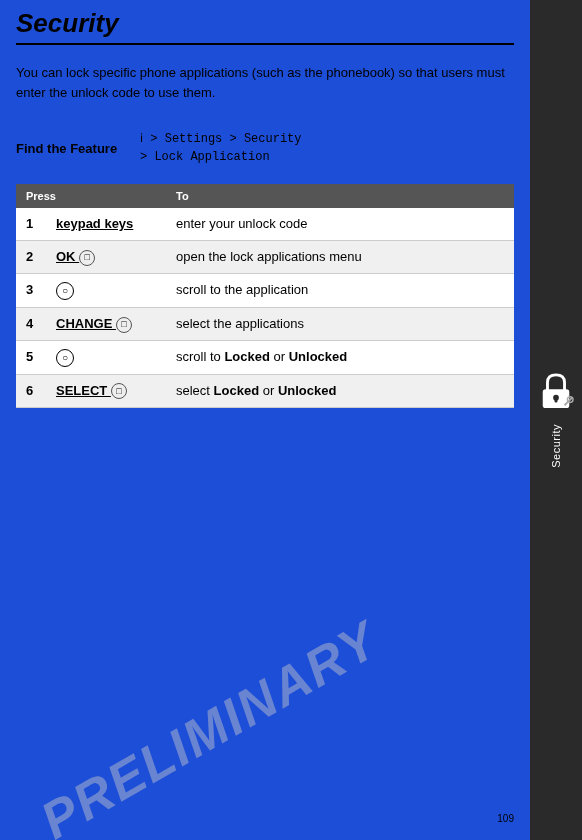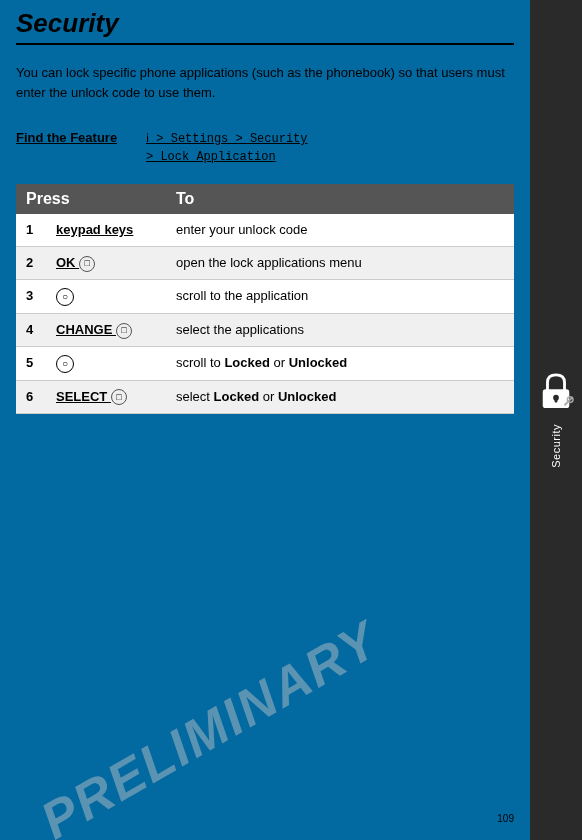--- a/index.html
+++ b/index.html
@@ -10,21 +10,21 @@
       background: #ffffff;
       font-family: Arial, Helvetica, sans-serif;
       position: relative;
       overflow: hidden;
     }
 
     .page-container {
       width: 582px;
       height: 840px;
       position: relative;
-      background: #0369a1;
+      background: #1d4ed8;
     }
 
     
     .right-sidebar {
       position: absolute;
       right: 0;
       top: 0;
       width: 52px;
       height: 840px;
       background: #2a2a2a;
@@ -96,24 +96,23 @@
     .body-text {
       font-size: 13px;
       color: #000;
       line-height: 1.5;
       margin-bottom: 28px;
     }
 
     
     .find-feature-row {
       display: flex;
-      align-items: flex-start;
+      align-items: center;
       margin-bottom: 18px;
-      gap: 20px;
-      text-decoration: underline;
+      gap: 14px;
     }
 
     .find-feature-label {
       font-size: 13px;
       font-weight: bold;
       color: #000;
       white-space: nowrap;
       min-width: 110px;
     }
 
@@ -133,21 +132,21 @@
 
     .steps-table thead tr {
       background: #555555;
       color: #ffffff;
     }
 
     .steps-table thead th {
       padding: 6px 10px;
       text-align: left;
       font-weight: bold;
-      font-size: 16px;
+      font-size: 11px;
     }
 
     .steps-table tbody tr {
       border-bottom: 1px solid #cccccc;
     }
 
     .steps-table tbody tr:nth-child(even) {
       background: #f0f0f0;
     }
 

